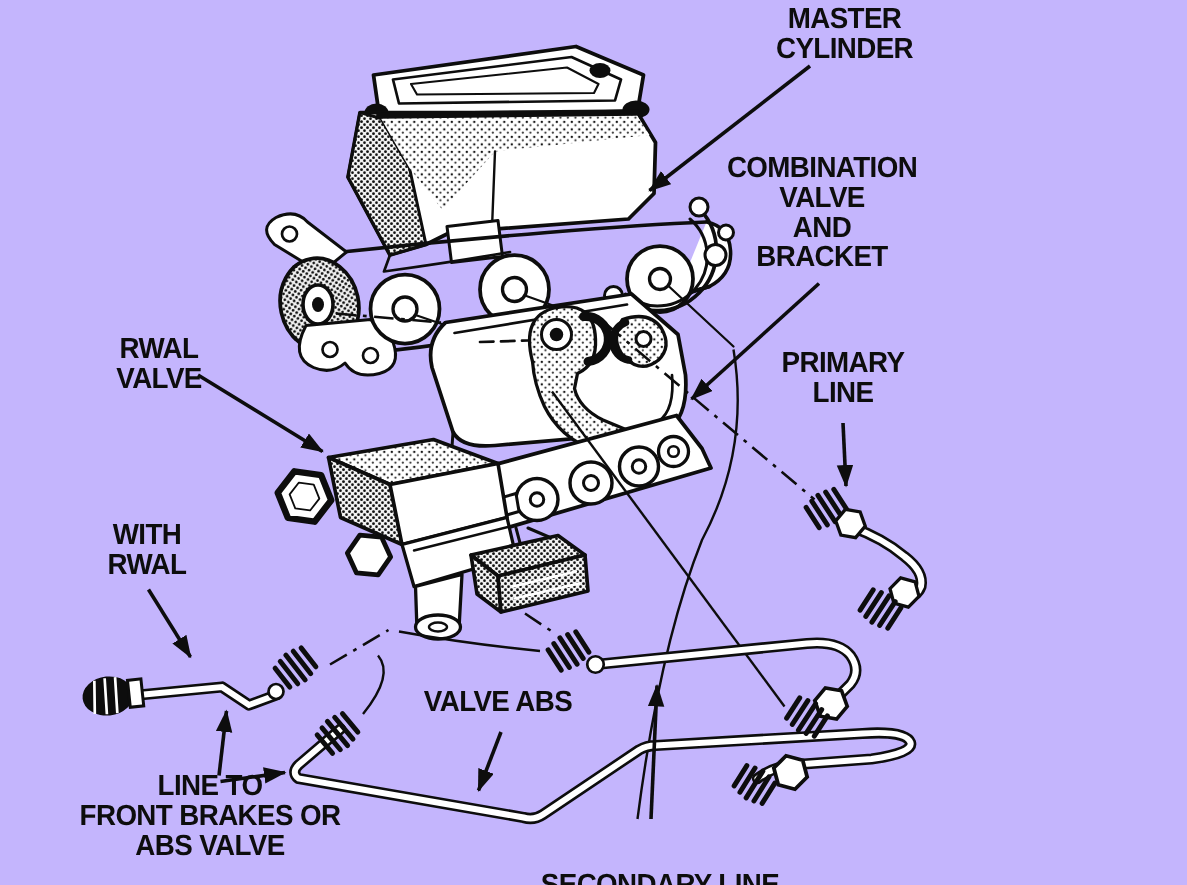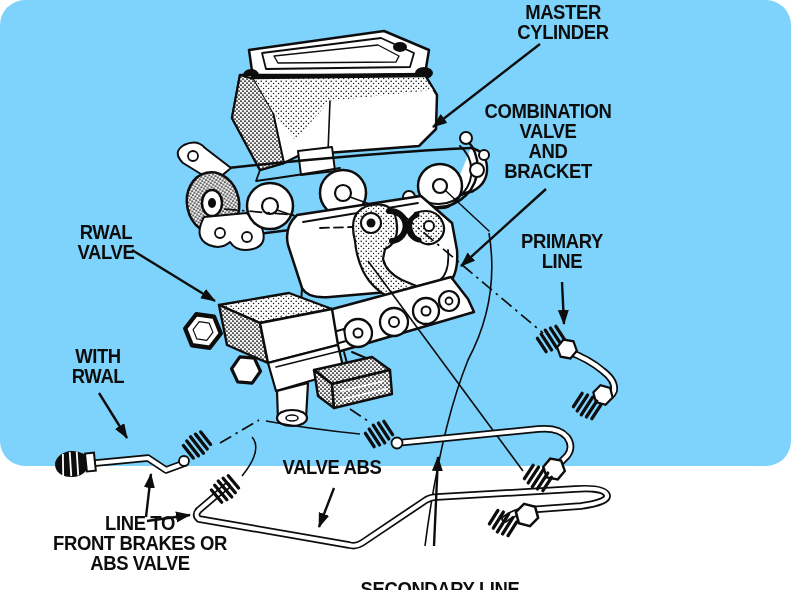--- a/index.html
+++ b/index.html
@@ -1,17 +1,17 @@
 <!DOCTYPE html>
 <html><head>
 <meta charset="utf-8">
 <style>
   html,body{margin:0;padding:0;background:#ffffff;}
   body{width:791px;height:590px;overflow:hidden;}
-  #stage{position:relative;width:791px;height:466px;background:#7dd3fc;font-family:"Liberation Sans",sans-serif;border-radius:25px;}
+  #stage{position:relative;width:791px;height:590px;background:#c4b5fd;font-family:"Liberation Sans",sans-serif;}
   svg{position:absolute;left:0;top:0;}
   svg *{vector-effect:none;}
   .w{fill:#ffffff;}
   .ink{stroke:#0d0d0d;fill:none;stroke-linecap:round;stroke-linejoin:round;}
   .dd{stroke:#0d0d0d;fill:none;stroke-width:1.7;stroke-dasharray:13 5 2.5 5;}
   .thin{stroke:#0d0d0d;fill:none;stroke-width:1.6;}
   .lbl{position:absolute;font-weight:700;font-size:18.5px;line-height:1.03;letter-spacing:-0.4px;
        color:#0d0d0d;text-align:center;white-space:pre-line;transform:scaleY(1.05);transform-origin:top center;}
 </style>
 </head>

